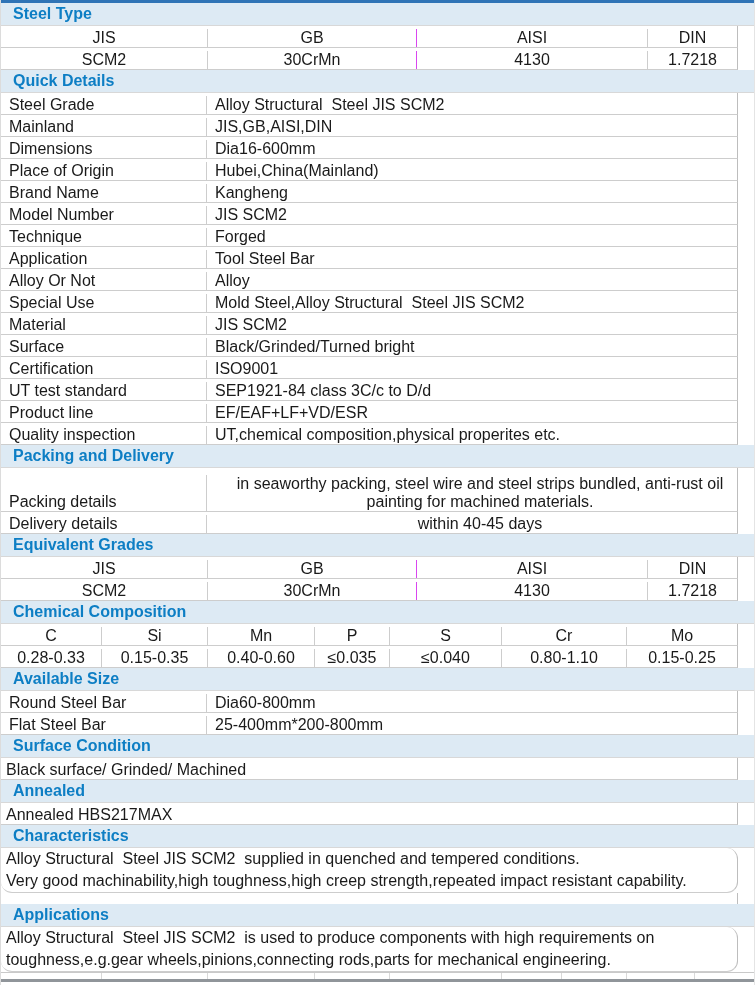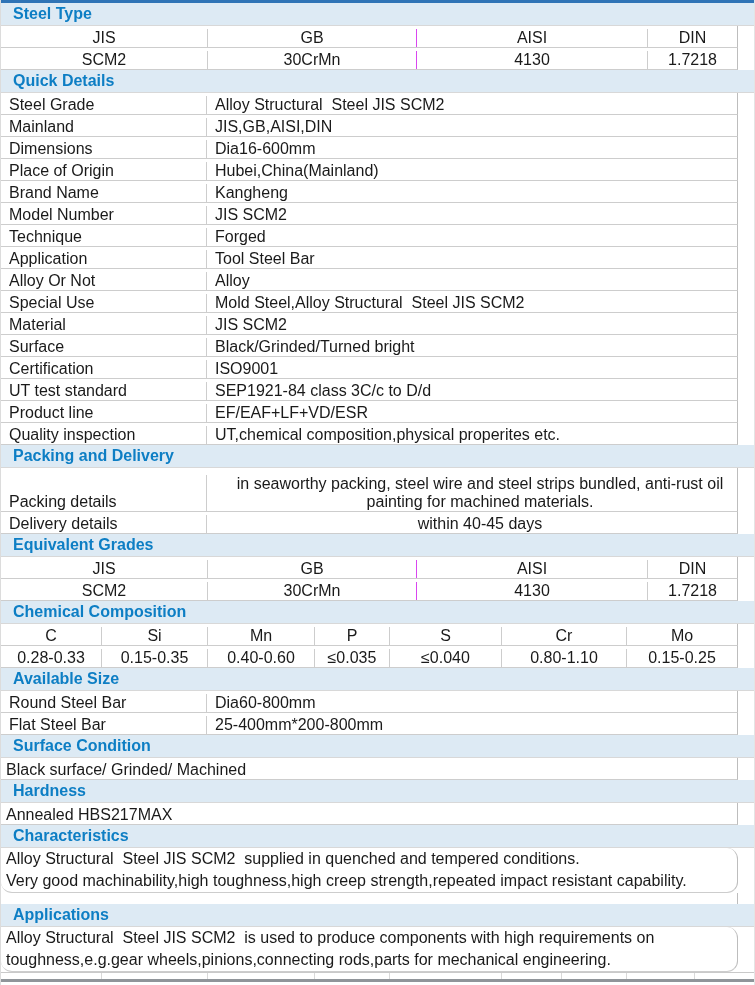--- a/index.html
+++ b/index.html
@@ -184,21 +184,21 @@
   </div>
 
   <div class="sec-header">
     <span>Surface Condition</span>
   </div>
   <div class="row h22">
     <div class="cell" style="padding-left:5px;">Black surface/ Grinded/ Machined</div>
   </div>
 
   <div class="sec-header">
-    <span>Hardness</span>
+    <span>Annealed</span>
   </div>
   <div class="row h22">
     <div class="cell" style="padding-left:5px;">Annealed HBS217MAX</div>
   </div>
 
   <div class="sec-header">
     <span>Characteristics</span>
   </div>
   <div class="row text-block">
     <div class="line">Alloy Structural  Steel JIS SCM2  supplied in quenched and tempered conditions.</div>

